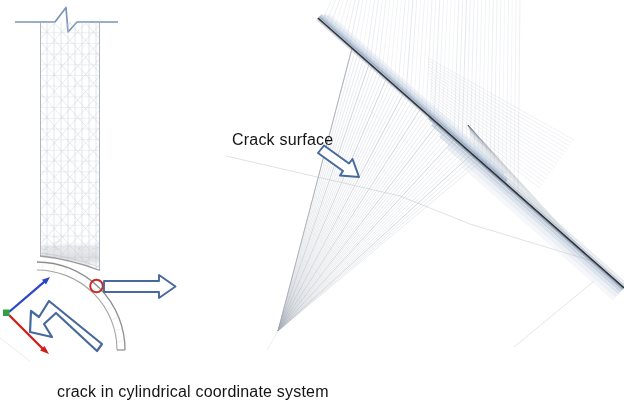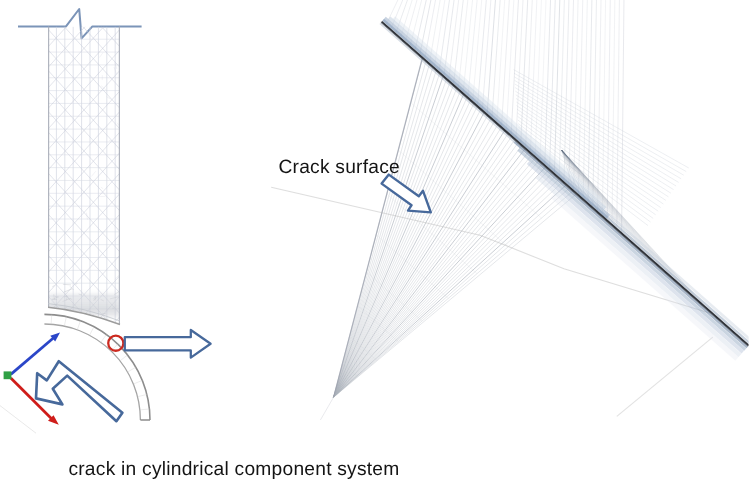--- a/index.html
+++ b/index.html
@@ -361,14 +361,14 @@
         <g>
           <line x1="9.0" y1="315.0" x2="43.0" y2="349.0" stroke="#cf1d1a" stroke-width="2.3" stroke-opacity="1"></line>
           <polygon points="49,354 44.6,346 40,350.6" fill="#cf1d1a"></polygon>
         </g>
         <g>
           <rect x="3" y="309.5" width="6.5" height="6.5" fill="#2fa045"></rect>
         </g>
       </g>
     </svg>
   <div class="lbl lbl-crack">Crack surface</div>
-  <div class="lbl lbl-cap2">crack in cylindrical component system</div>
+  <div class="lbl lbl-cap2">crack in cylindrical coordinate system</div>
 </div>
 
 </body></html>

